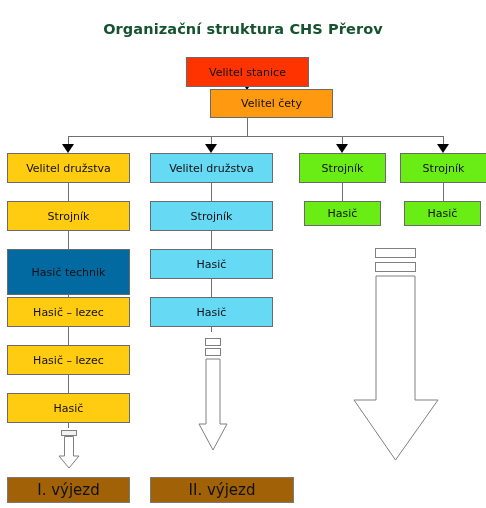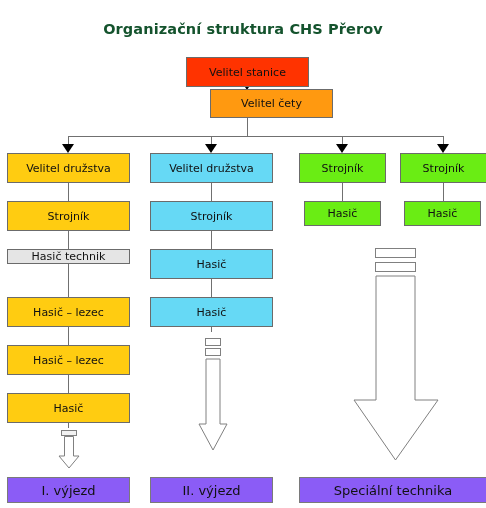--- a/index.html
+++ b/index.html
@@ -41,23 +41,23 @@
     display: flex;
     align-items: center;
     justify-content: center;
     font-size: 11px;
     color: #111111;
     line-height: 1;
     white-space: nowrap;
     z-index: 3;
   }
   .node.plain {
-    background: #8b5cf6;
+    background: #a16207;
     border: 1px solid #7a7a7a;
-    font-size: 13px;
+    font-size: 15px;
   }
 
   
   .vline {
     position: absolute;
     width: 1px;
     background: #707070;
     z-index: 1;
   }
   .hline {
@@ -120,21 +120,21 @@
   <div class="arrowhead" style="left:437px; top:144px;"></div>
 
   <div class="vline" style="left:68px; top:183px; height:245px;"></div>
 
   <div class="node" style="left:7px; top:153px; width:123px; height:30px; background:#FFCC11;">
     <span>Velitel družstva</span>
   </div>
   <div class="node" style="left:7px; top:201px; width:123px; height:30px; background:#FFCC11;">
     <span>Strojník</span>
   </div>
-  <div class="node" style="left:7px; top:249px; width:123px; height:15px; background:#e5e5e5;">
+  <div class="node" style="left:7px; top:249px; width:123px; height:46px; background:#0369a1;">
     <span>Hasič technik</span>
   </div>
   <div class="node" style="left:7px; top:297px; width:123px; height:30px; background:#FFCC11;">
     <span>Hasič – lezec</span>
   </div>
   <div class="node" style="left:7px; top:345px; width:123px; height:30px; background:#FFCC11;">
     <span>Hasič – lezec</span>
   </div>
   <div class="node" style="left:7px; top:393px; width:123px; height:30px; background:#FFCC11;">
     <span>Hasič</span>
@@ -167,21 +167,21 @@
   </div>
 
   <div class="block-arrow" style="left:194px; top:338px;">
     <svg width="36" height="124" viewBox="0 0 36 124">
       <rect x="11.5" y="0.5" width="15" height="7" fill="#ffffff" stroke="#808080" stroke-width="1"></rect>
       <rect x="11.5" y="10.5" width="15" height="7" fill="#ffffff" stroke="#808080" stroke-width="1"></rect>
       <path d="M 12 21 L 26 21 L 26 86 L 33 86 L 19 112 L 5 86 L 12 86 Z" fill="#ffffff" stroke="#808080" stroke-width="1"></path>
     </svg>
   </div>
 
-  <div class="node plain" style="left:150px; top:477px; width:123px; height:26px;">
+  <div class="node plain" style="left:150px; top:477px; width:144px; height:26px;">
     <span>II. výjezd</span>
   </div>
 
   <div class="vline" style="left:342px; top:183px; height:20px;"></div>
 
   <div class="node" style="left:299px; top:153px; width:87px; height:30px; background:#6AED14;">
     <span>Strojník</span>
   </div>
   <div class="node" style="left:304px; top:201px; width:77px; height:25px; background:#6AED14;">
     <span>Hasič</span>
@@ -197,17 +197,14 @@
   </div>
 
   <div class="block-arrow" style="left:348px; top:248px;">
     <svg width="100" height="222" viewBox="0 0 100 222">
       <rect x="27.5" y="0.5" width="40" height="9" fill="#ffffff" stroke="#808080" stroke-width="1"></rect>
       <rect x="27.5" y="14.5" width="40" height="9" fill="#ffffff" stroke="#808080" stroke-width="1"></rect>
       <path d="M 28 28 L 67 28 L 67 152 L 90 152 L 47.5 212 L 6 152 L 28 152 Z" fill="#ffffff" stroke="#808080" stroke-width="1"></path>
     </svg>
   </div>
 
-  <div class="node plain" style="left:299px; top:477px; width:188px; height:26px;">
-    <span>Speciální technika</span>
-  </div>
 
 </div>
 
 </body></html>

